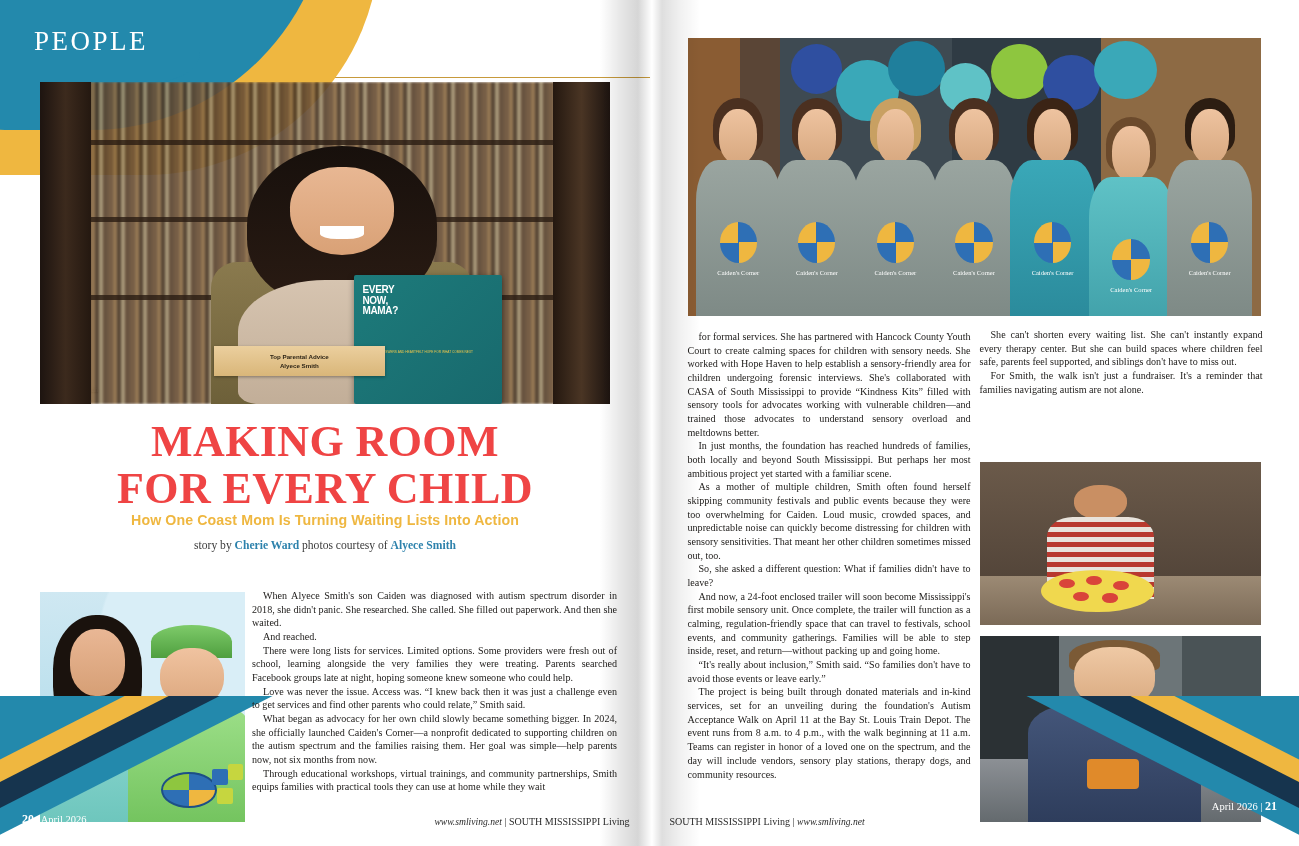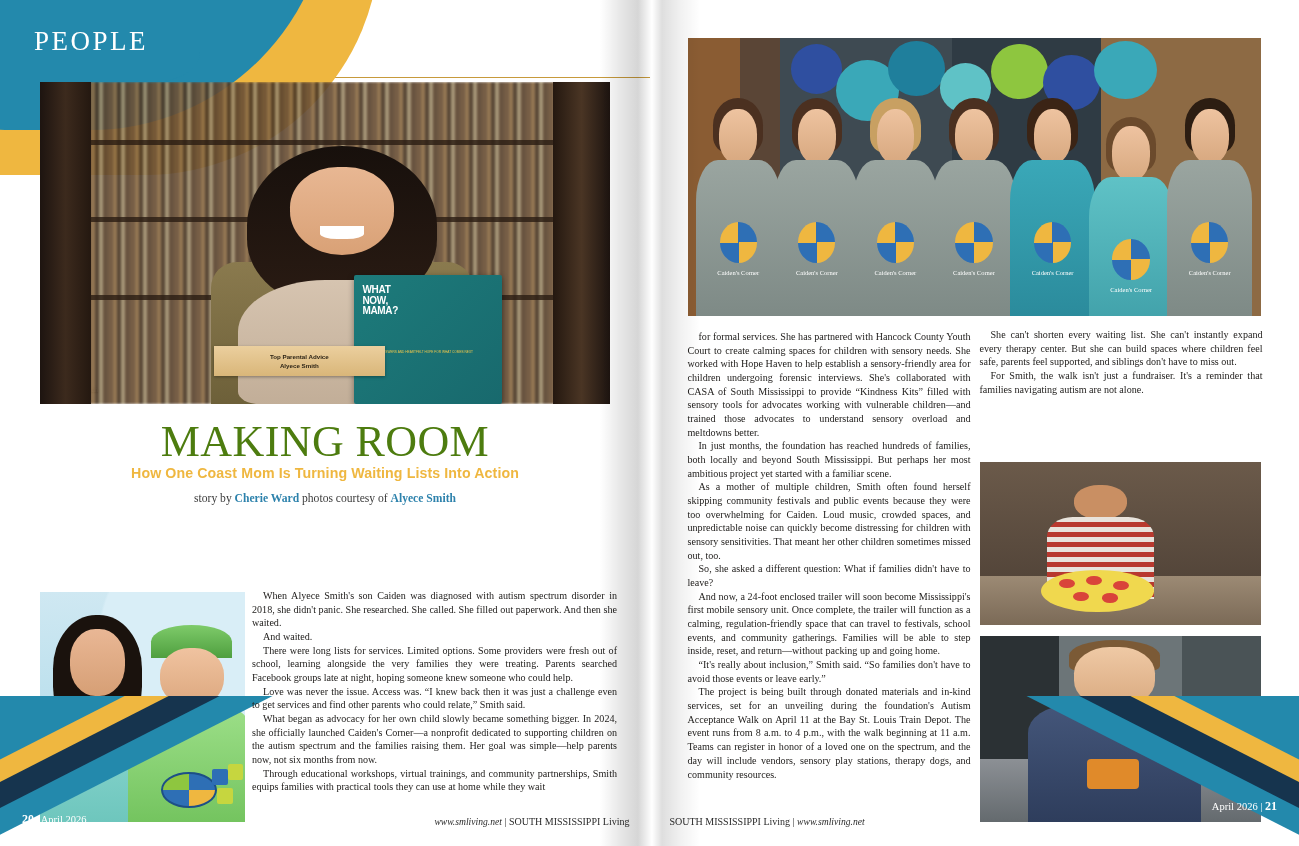--- a/index.html
+++ b/index.html
@@ -156,22 +156,22 @@
     color:#2d2416; font-family:"Liberation Sans", sans-serif;
     font-size:6.2px; font-weight:bold; line-height:1.5;
   }
   .hero-cap { left:48px; top:384px; }
 
   
   .headline {
     position:absolute; left:40px; top:418px; width:570px; text-align:center; z-index:14;
   }
   .headline .l {
-    display:block; color:#4d7c0f; font-family:"Liberation Serif", serif;
-    font-weight:normal; font-size:44px; line-height:1.07; letter-spacing:.4px;
+    display:block; color:#ef4444; font-family:"Liberation Serif", serif;
+    font-weight:bold; font-size:44px; line-height:1.07; letter-spacing:.4px;
   }
   .subhead {
     display:block; color:#EFB740;
     font-family:"Liberation Sans", sans-serif; font-weight:bold;
     font-size:14.2px; letter-spacing:.1px;
   }
   .byline {
     display:block; margin-top:11px; color:#3b3b3b;
     font-family:"Liberation Serif", serif; font-size:11.6px;
   }
@@ -402,41 +402,42 @@
       <div class="hero-right-post"></div>
       <div class="hero-chair"></div>
       <div class="hero-person">
         <div class="hero-hair"></div>
         <div class="hero-face"></div>
         <div class="hero-smile"></div>
         <div class="hero-body"></div>
       </div>
       <div class="hero-book">
         <div class="hero-book-txt">
-          <div>WHAT</div>
+          <div>EVERY</div>
           <div>NOW,</div>
           <div>MAMA?</div>
         </div>
         <div class="hero-book-sub">PRACTICAL ANSWERS AND
 HEARTFELT HOPE FOR WHAT
 COMES NEXT</div>
       </div>
       <div class="badge">
         <div class="badge-ribbon">
           <span>Top Parental Advice</span>
           <span>Alyece Smith</span>
         </div>
       </div>
     </div>
     <div class="cap hero-cap">Alyece Smith</div>
 
     <div class="gold-rule"></div>
 
     <div class="headline">
       <span class="l">MAKING ROOM</span>
+      <span class="l">FOR EVERY CHILD</span>
       <span class="subhead">How One Coast Mom Is Turning Waiting Lists Into Action</span>
       <span class="byline"><span>story by </span><b>Cherie Ward</b><span> photos courtesy of </span><b>Alyece Smith</b></span>
     </div>
 
     <div class="photo photo-mom">
       <div class="mom-bg"></div>
       <div class="mom-w">
         <div class="mom-hair"></div>
         <div class="mom-face"></div>
         <div class="mom-shirt"></div>
@@ -449,21 +450,21 @@
           <div class="puzzle" style="left:66%;top:56%;background:#2e6fb5"></div>
           <div class="puzzle" style="left:78%;top:52%;background:#c6d63f"></div>
           <div class="puzzle" style="left:70%;top:72%;background:#c6d63f"></div>
         </div>
       </div>
     </div>
     <div class="cap mom-cap">Alyece and Caiden Smith</div>
 
     <div class="col col-left">
       <p>When Alyece Smith's son Caiden was diagnosed with autism spectrum disorder in 2018, she didn't panic. She researched. She called. She filled out paperwork. And then she waited.</p>
-      <p>And waited.</p>
+      <p>And reached.</p>
       <p>There were long lists for services. Limited options. Some providers were fresh out of school, learning alongside the very families they were treating. Parents searched Facebook groups late at night, hoping someone knew someone who could help.</p>
       <p>Love was never the issue. Access was. “I knew back then it was just a challenge even to get services and find other parents who could relate,” Smith said.</p>
       <p>What began as advocacy for her own child slowly became something bigger. In 2024, she officially launched Caiden's Corner—a nonprofit dedicated to supporting children on the autism spectrum and the families raising them. Her goal was simple—help parents now, not six months from now.</p>
       <p>Through educational workshops, virtual trainings, and community partnerships, Smith equips families with practical tools they can use at home while they wait</p>
     </div>
 
     <div class="foot-left-band">
       <div class="band-teal"></div>
       <div class="band-navy"></div>
       <div class="band-gold"></div>

